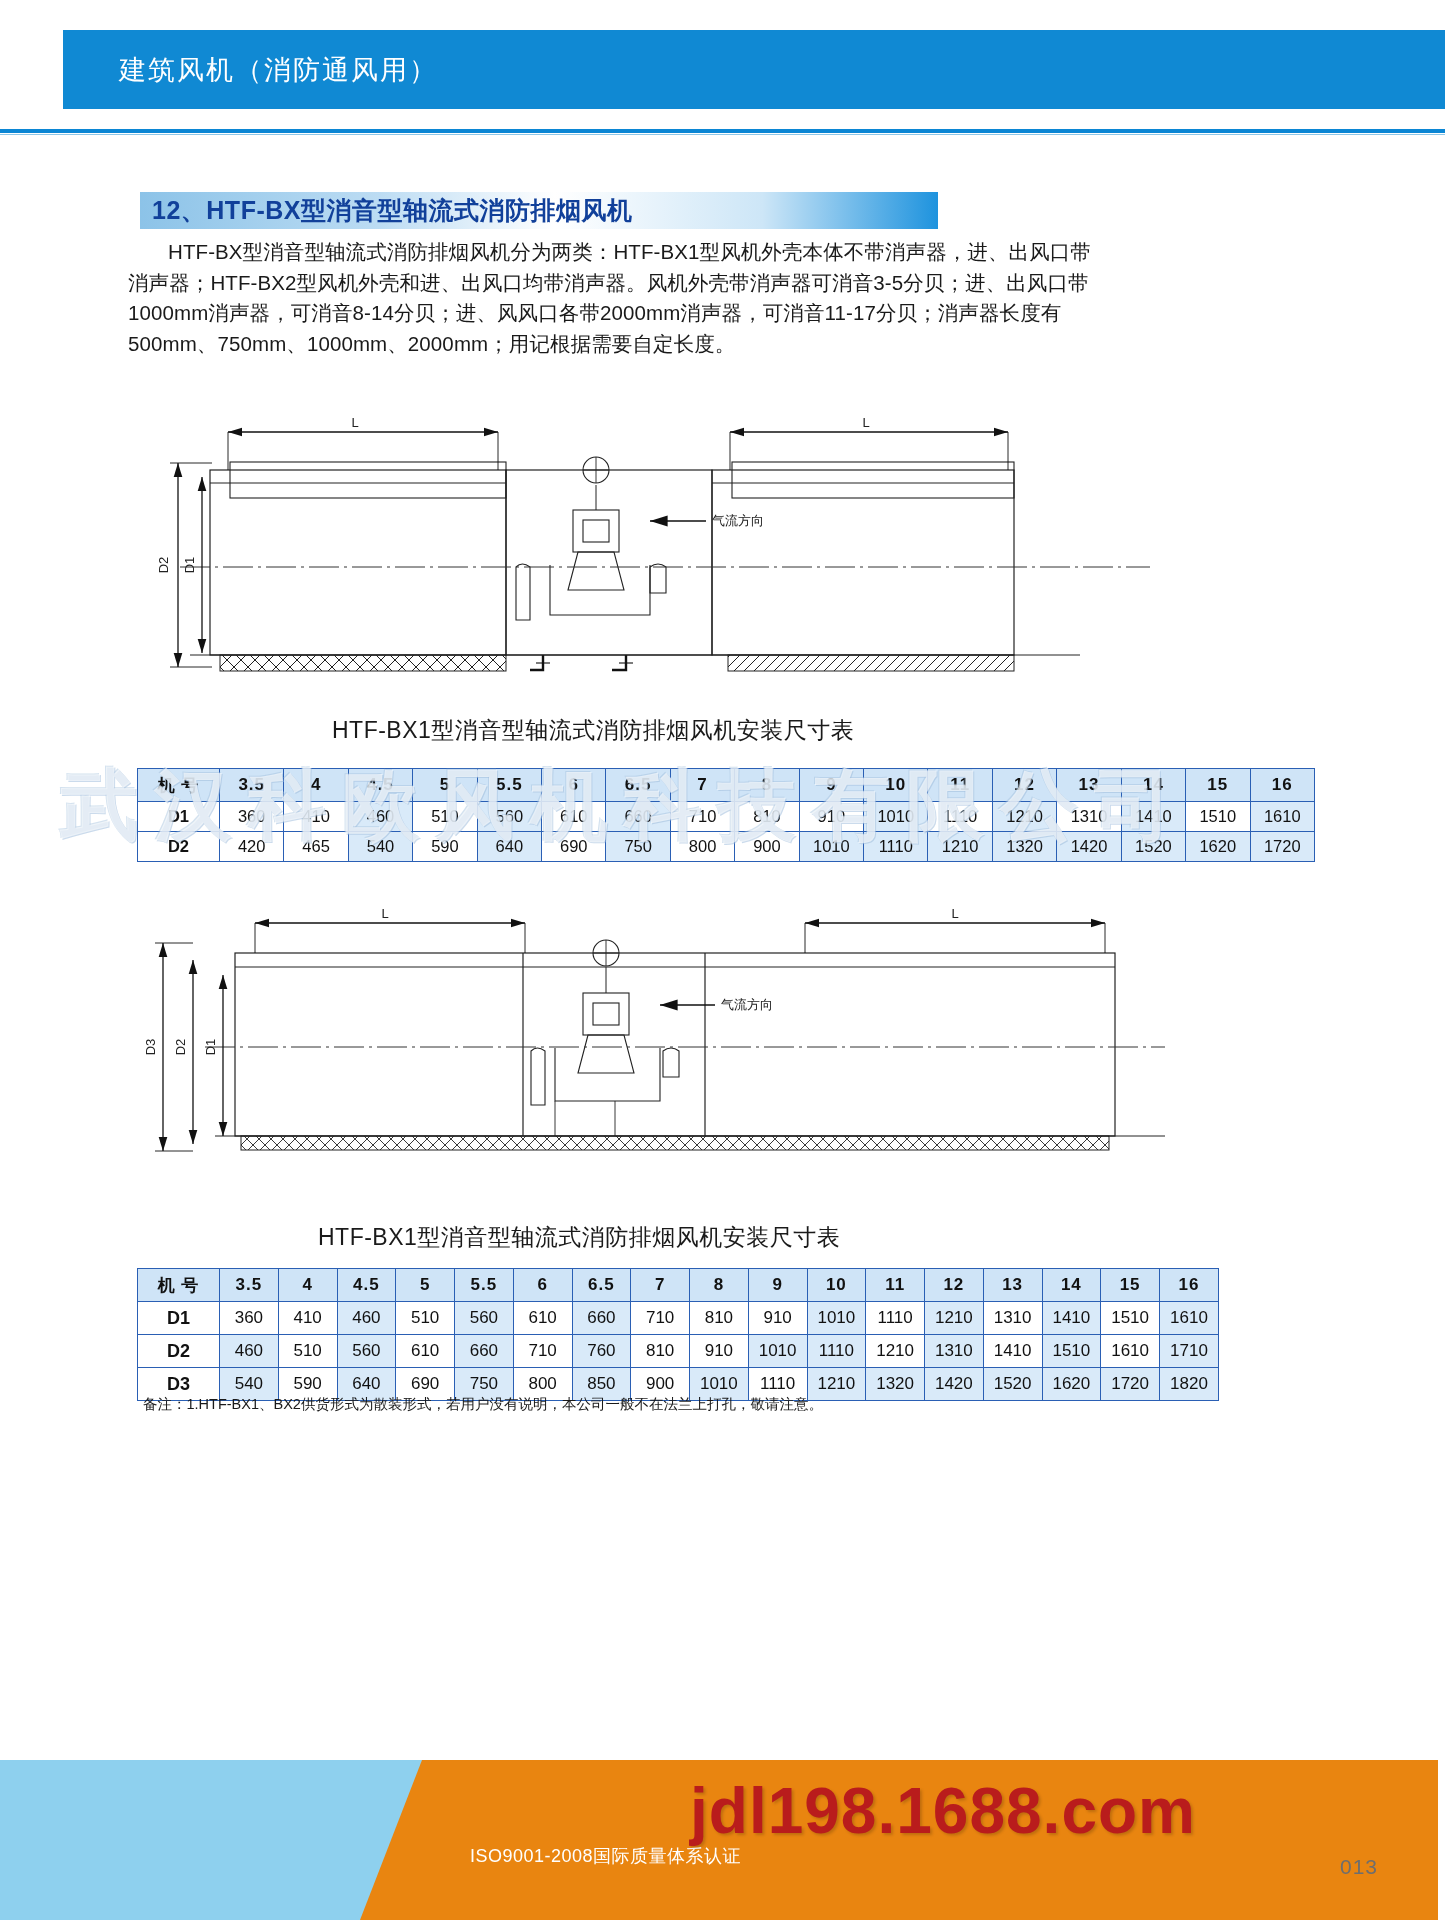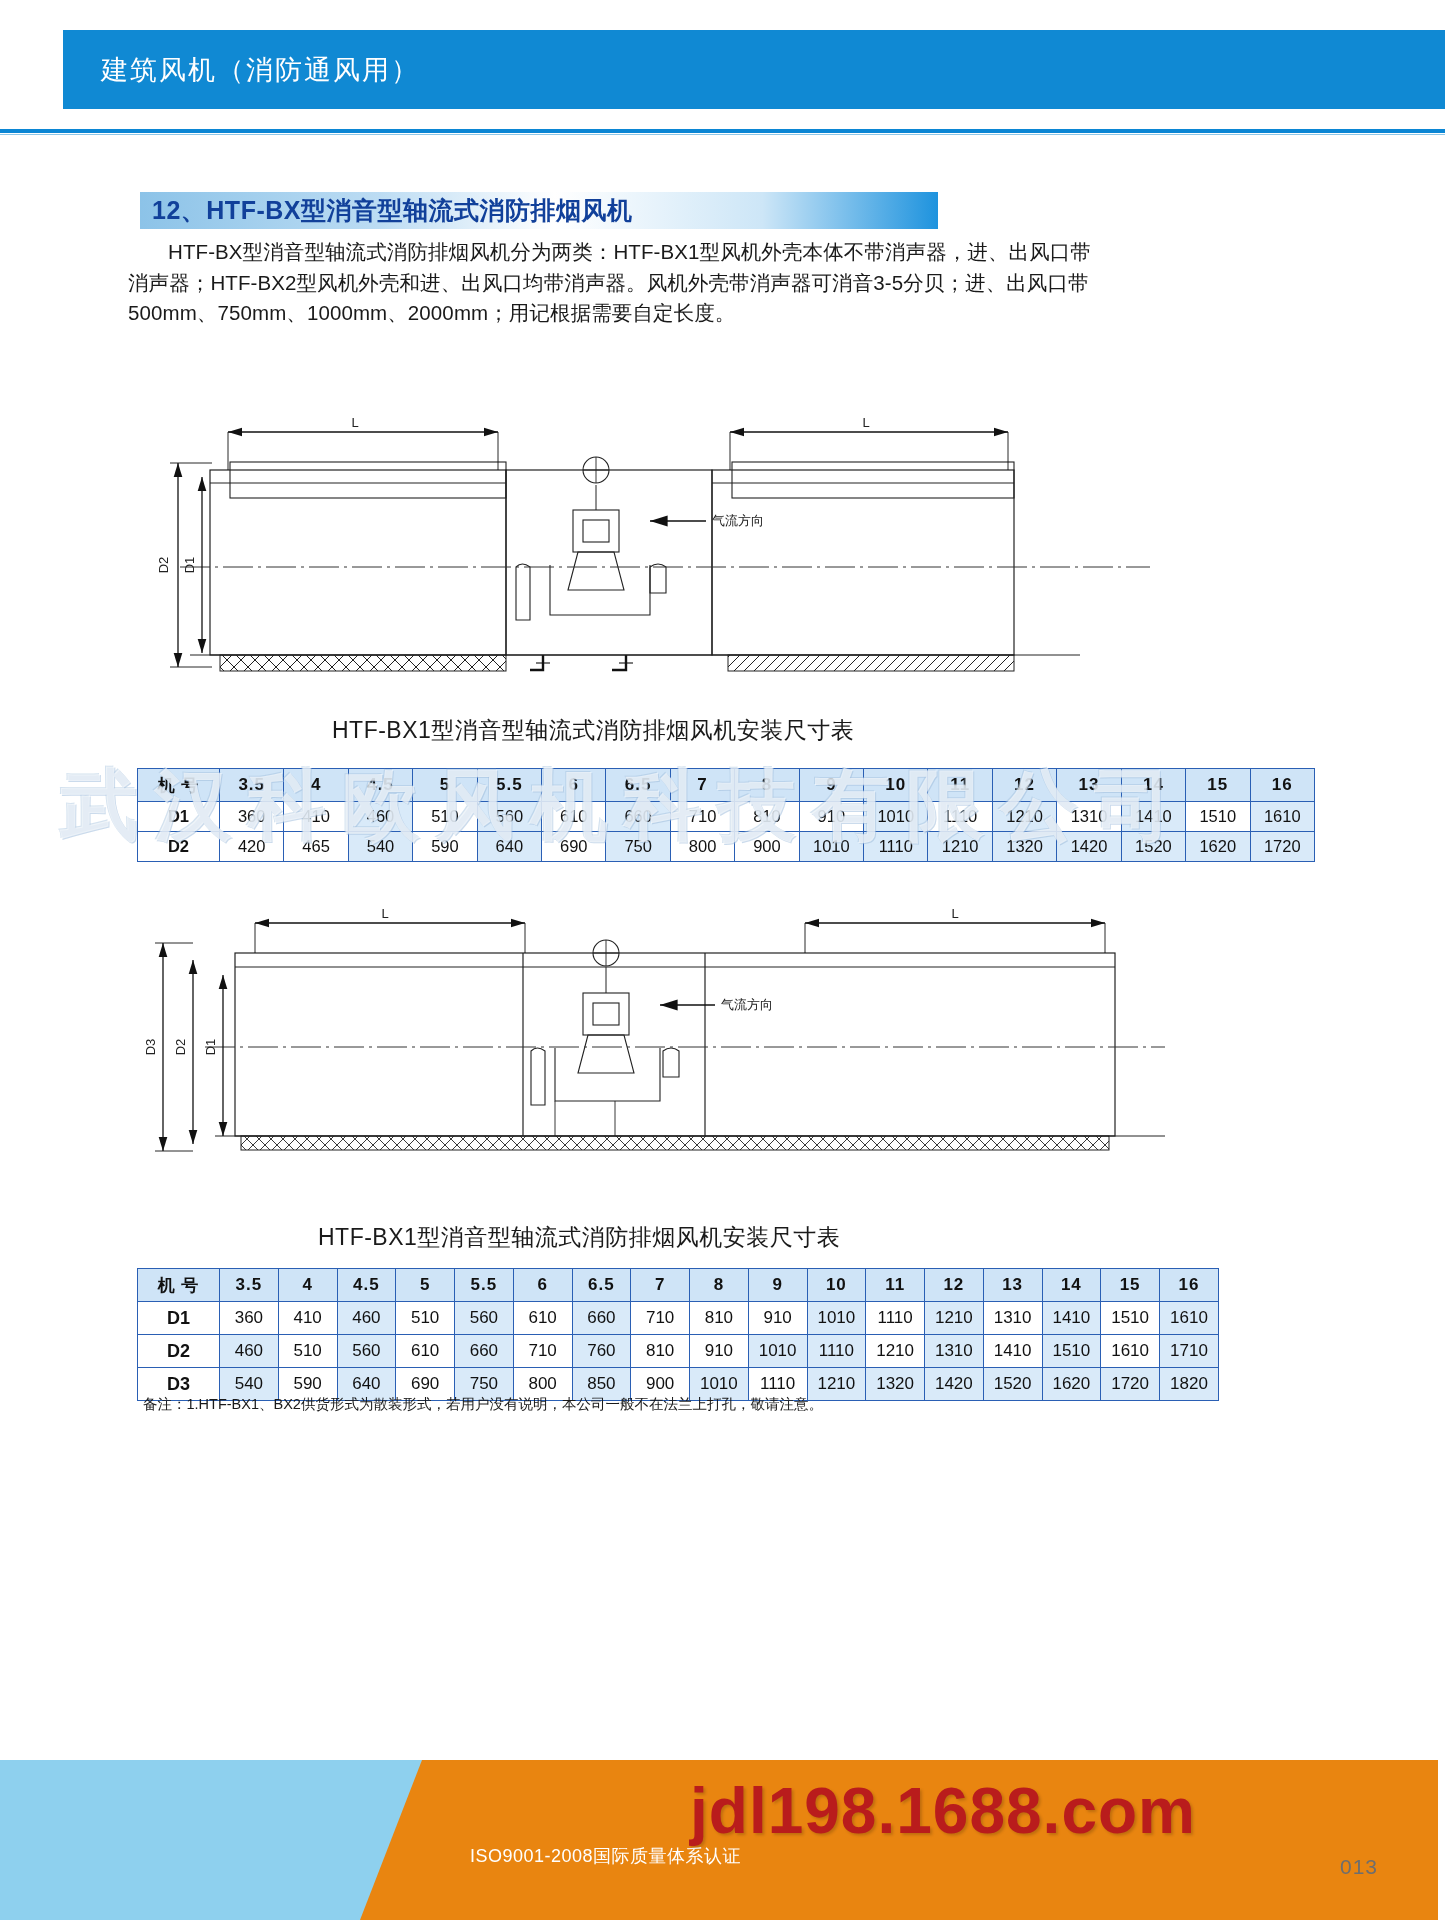--- a/index.html
+++ b/index.html
@@ -16,21 +16,21 @@
     position: absolute;
     left: 63px; top: 30px;
     width: 1382px; height: 79px;
     background: #1089d3;
     display: flex; align-items: center;
   }
   .page-header .title {
     color: #ffffff;
     font-size: 27px;
     letter-spacing: 2px;
-    margin-left: 38px;
+    margin-left: 56px;
     font-weight: 500;
   }
   .header-rule {
     position: absolute;
     left: 0; top: 129px;
     width: 1445px; height: 4px;
     background: #0b86d4;
   }
   .header-rule2 {
     position: absolute;
@@ -218,20 +218,21 @@
 <div class="header-rule"></div>
 <div class="header-rule2"></div>
 
 <div class="section-title-bar">
   <span class="stitle">12、HTF-BX型消音型轴流式消防排烟风机</span>
 </div>
 
 <div class="body-copy">
   <p class="indent">HTF-BX型消音型轴流式消防排烟风机分为两类：HTF-BX1型风机外壳本体不带消声器，进、出风口带</p>
   <p>消声器；HTF-BX2型风机外壳和进、出风口均带消声器。风机外壳带消声器可消音3-5分贝；进、出风口带</p>
+  <p>1000mm消声器，可消音8-14分贝；进、风风口各带2000mm消声器，可消音11-17分贝；消声器长度有</p>
   <p>500mm、750mm、1000mm、2000mm；用记根据需要自定长度。</p>
 </div>
 
 <svg id="drawing-1" class="drawing" viewBox="0 0 1160 270">
   <defs>
     <pattern id="xhatch1" width="14" height="14" patternUnits="userSpaceOnUse">
       <path d="M0,0 L14,14 M14,0 L0,14" stroke="#222" stroke-width="1" fill="none"></path>
     </pattern>
     <pattern id="dhatch1" width="10" height="10" patternUnits="userSpaceOnUse">
       <path d="M0,10 L10,0" stroke="#222" stroke-width="1" fill="none"></path>

